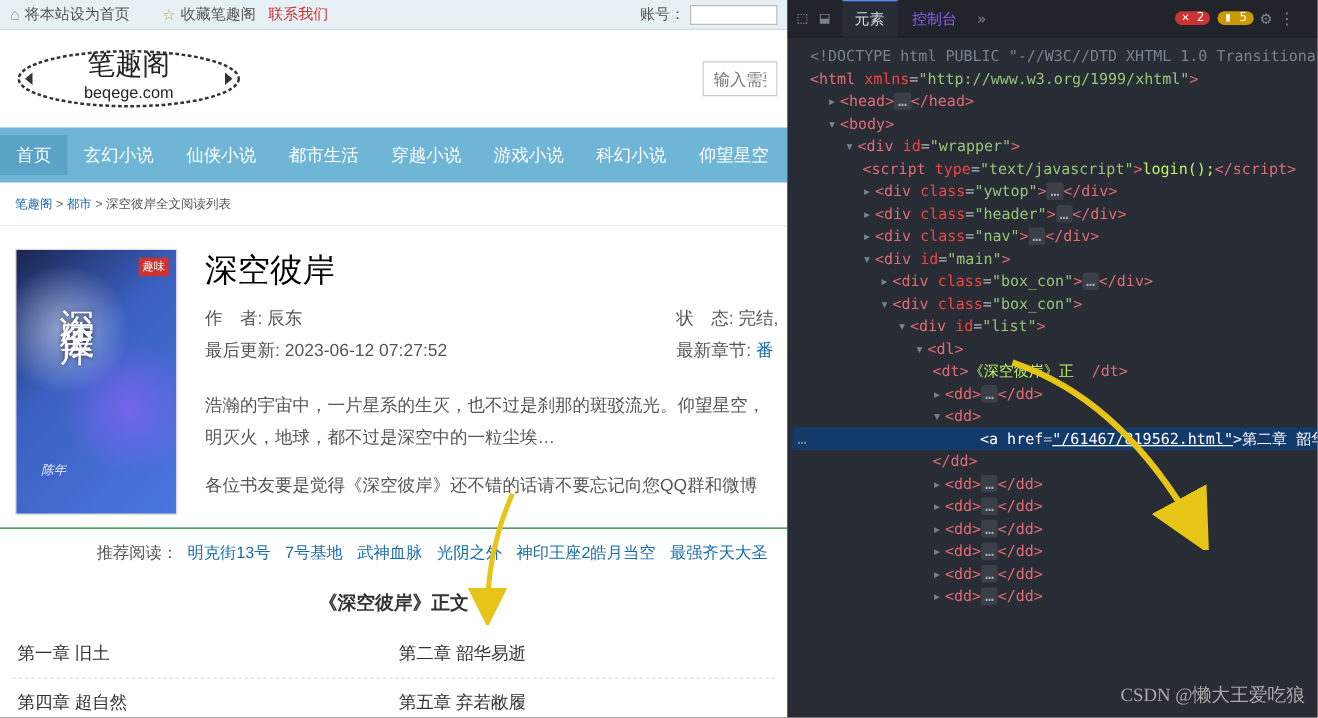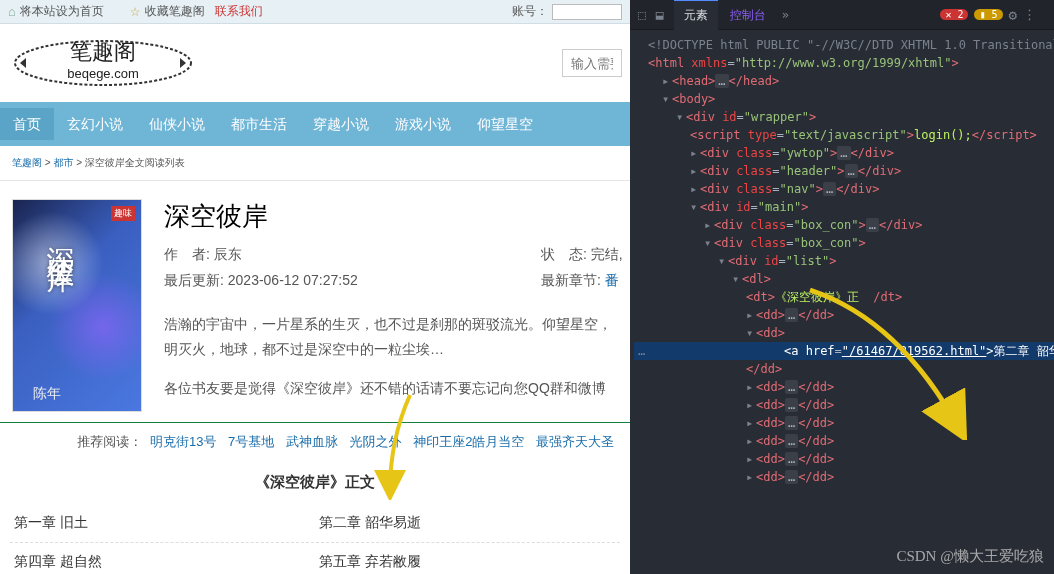--- a/index.html
+++ b/index.html
@@ -32,21 +32,21 @@
 
 .crumb { padding: 10px 12px; font-size: 10px; color: #555; border-bottom: 1px solid #e5e5e5; }
 .crumb a { color: #1a6daa; text-decoration: none; }
 
 
 .book-info { padding: 18px 12px 10px; display: flex; position: relative; }
 .cover { width: 130px; height: 213px; background: linear-gradient(135deg, #1a2550 0%, #3a5fc0 40%, #4a78e0 100%); position: relative; border: 1px solid #ddd; flex-shrink: 0; overflow: hidden; }
 .cover::before { content: ""; position: absolute; inset: 0; background: radial-gradient(circle at 30% 30%, rgba(255,255,255,0.5) 0%, transparent 30%), radial-gradient(circle at 70% 60%, rgba(150,100,255,0.6) 0%, transparent 35%); }
 .cover .tag { position: absolute; top: 6px; right: 6px; background: #c33; color: #fff; font-size: 9px; padding: 1px 3px; }
 .cover .title-v { position: absolute; top: 25px; left: 28px; font-family: KaiTi, serif; font-size: 28px; color: #fff; writing-mode: vertical-rl; text-shadow: 0 0 4px rgba(0,0,0,.5); letter-spacing: 6px; }
-.cover .sub { position: absolute; bottom: 8px; left: 20px; font-size: 14px; color: #eee; }
+.cover .sub { position: absolute; bottom: 28px; left: 20px; font-size: 10px; color: #eee; font-style: italic; }
 
 .meta { margin-left: 22px; flex: 1; font-size: 14px; color: #333; }
 .meta h1 { font-size: 26px; font-weight: normal; margin-bottom: 12px; color: #000; }
 .meta .row { display: flex; margin-bottom: 8px; font-size: 14px; color: #555; }
 .meta .row .l { width: 345px; white-space: nowrap; overflow: hidden; }
 .meta .row .r { white-space: nowrap; margin-left: 32px; }
 .meta .row a { color: #1a6daa; text-decoration: none; }
 .meta .desc { margin-top: 22px; font-size: 14px; color: #555; line-height: 1.8; text-indent: 0; }
 .meta .note { margin-top: 18px; font-size: 14px; color: #555; }
 
@@ -140,20 +140,21 @@
     </div>
   </div>
 
   <div class="nav">
     <a href="#" class="active">首页</a>
     <a href="#">玄幻小说</a>
     <a href="#">仙侠小说</a>
     <a href="#">都市生活</a>
     <a href="#">穿越小说</a>
     <a href="#">游戏小说</a>
+    <a href="#">科幻小说</a>
     <a href="#">仰望星空</a>
   </div>
 
   <div class="crumb">
     <a href="#">笔趣阁</a> &gt;
     <a href="#">都市</a> &gt;
     <span>深空彼岸全文阅读列表</span>
   </div>
 
   <div class="book-info">

